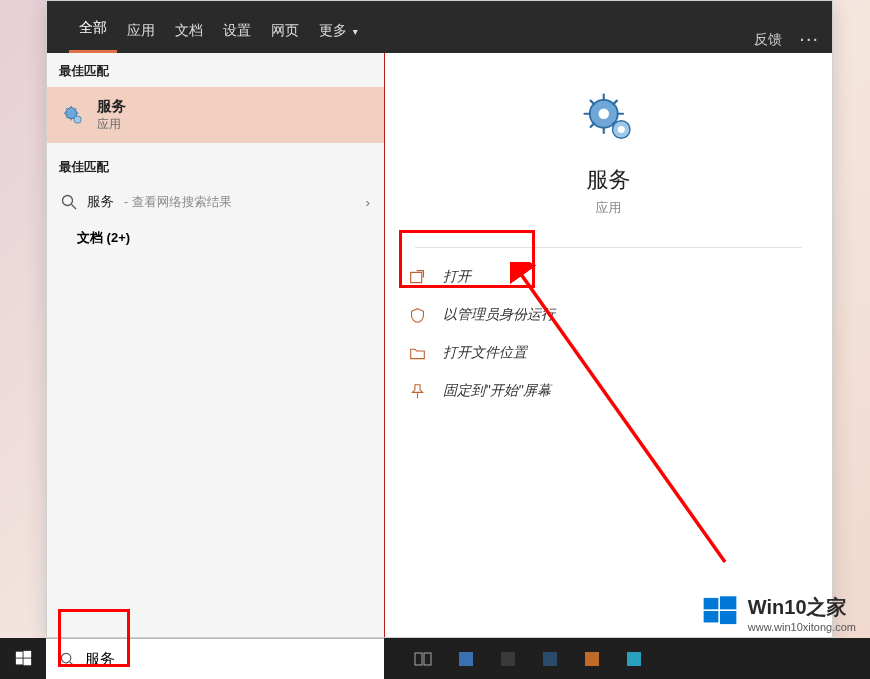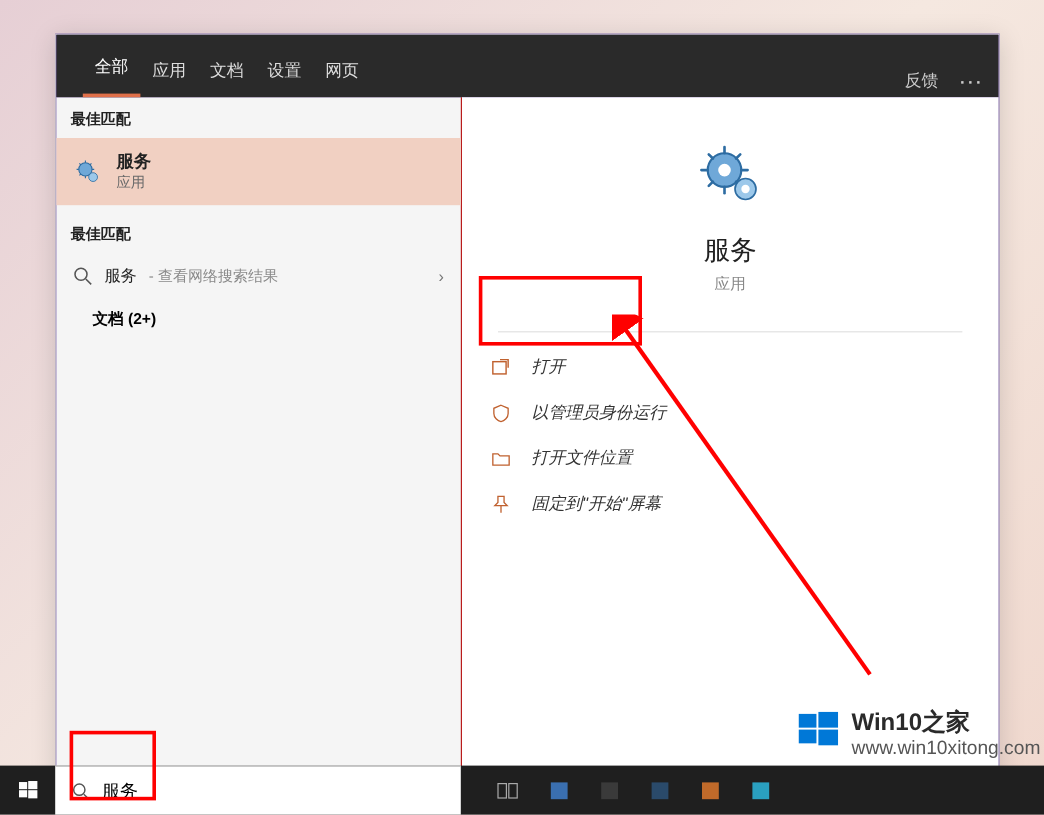--- a/index.html
+++ b/index.html
@@ -1,17 +1,17 @@
 <!DOCTYPE html>
 <html><head>
 <meta charset="utf-8">
 <style>
   * { margin: 0; padding: 0; box-sizing: border-box; font-family: "Microsoft YaHei", "Segoe UI", sans-serif; }
   body { width: 870px; height: 679px; overflow: hidden; position: relative; background: linear-gradient(135deg,#e6cfd5, #f5e8e0, #f0d8ce); }
-  .search-panel { position:absolute; left:46px; top:0; width:787px; height:638px; background:#4c1d95; box-shadow:0 4px 20px rgba(0,0,0,.15); display:flex; flex-direction:column; border:1px solid #d0d0d0;margin-top:28px;}
+  .search-panel { position:absolute; left:46px; top:0; width:787px; height:638px; background:#a3a3a3; box-shadow:0 4px 20px rgba(0,0,0,.15); display:flex; flex-direction:column; border:1px solid #d0d0d0;}
   
   .tabs { height:52px; background:#2a2a2a; display:flex; align-items:flex-end; color:#fff; font-size:14px; padding:0 12px 0 22px; position:relative;}
   .tab { padding:14px 10px 13px; cursor:pointer; color:#ddd; }
   .tab.active { color:#fff; border-bottom:3px solid #e0704a; }
   .tab .chev { font-size:10px; margin-left:3px;}
   .tabs-right { margin-left:auto; display:flex; align-items:center; gap:18px; padding-bottom:4px; color:#ccc; font-size:14px;}
   .dots { letter-spacing:2px; font-weight:bold;}
   
   .body { flex:1; display:flex; }
   .left { width:338px; border-right:1px solid #b91c1c; background:#f5f5f5; display:flex; flex-direction:column;}
@@ -46,35 +46,36 @@
   .searchbox svg{width:15px;height:15px;}
   .searchbox input{border:none;outline:none;font-size:15px;flex:1;background:transparent;}
   .tb-icons{display:flex;align-items:center;gap:22px;padding-left:30px;}
   .tb-icons .it{width:20px;height:20px;display:flex;align-items:center;justify-content:center;}
   
   .annot{position:absolute;border:3px solid #f00;pointer-events:none;z-index:50;}
   .annot.a1{left:399px;top:230px;width:136px;height:58px;}
   .annot.a2{left:58px;top:609px;width:72px;height:58px;}
   .arrow-svg{position:absolute;left:510px;top:262px;z-index:49;pointer-events:none;}
   
-  .watermark{position:absolute;right:3px;bottom:46px;display:flex;align-items:center;gap:10px;z-index:60;}
+  .watermark{position:absolute;right:14px;bottom:46px;display:flex;align-items:center;gap:10px;z-index:60;}
   .watermark .wlogo svg{width:36px;height:36px;}
   .watermark .wt .l1{font-size:20px;font-weight:bold;color:#2a2a2a;}
-  .watermark .wt .l2{font-size:16px;color:#555;}
+  .watermark .wt .l2{font-size:11px;color:#555;}
 </style>
 </head>
 <body>
 
 <div class="search-panel">
   <div class="tabs">
     <div class="tab active">全部</div>
     <div class="tab">应用</div>
     <div class="tab">文档</div>
     <div class="tab">设置</div>
     <div class="tab">网页</div>
+    <div class="tab"><span>更多</span><span class="chev"> ▾</span></div>
     <div class="tabs-right">
       <span>反馈</span>
       <span class="dots">···</span>
     </div>
   </div>
 
   <div class="body">
     <div class="left">
       <div class="section-title">最佳匹配</div>
       <div class="best-match">

